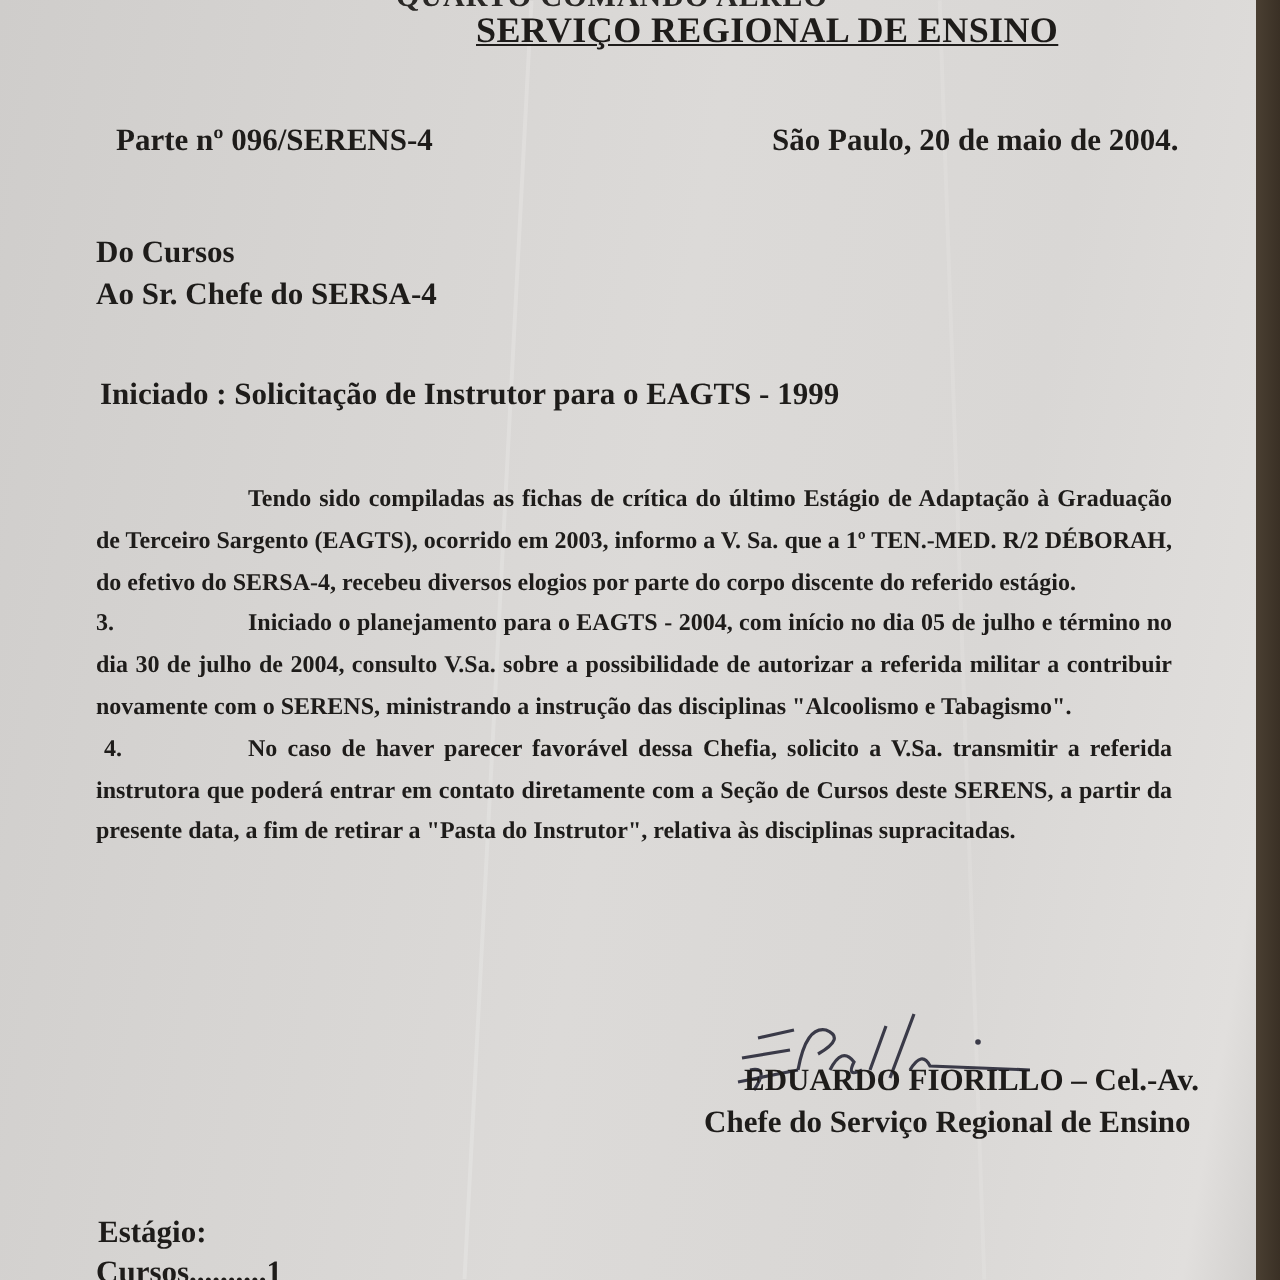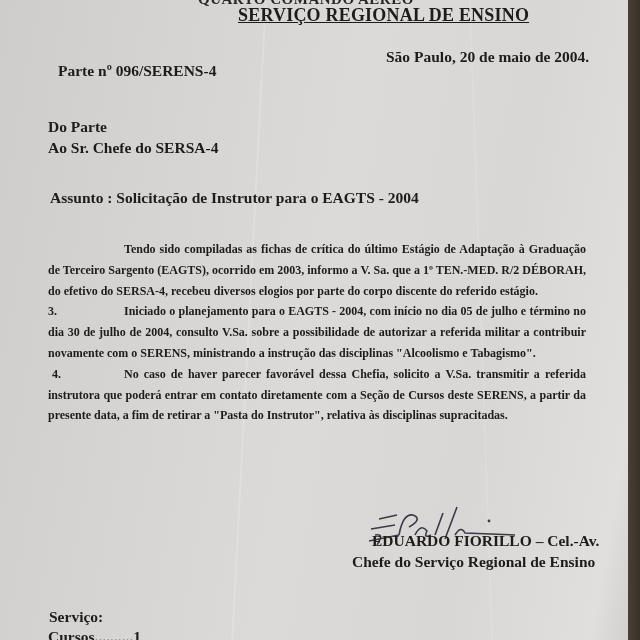--- a/index.html
+++ b/index.html
@@ -38,21 +38,21 @@
       width: 2px;
     }
     .abs { position: absolute; white-space: nowrap; font-weight: bold; font-size: 15.5px; }
     .header-cut {
       left: 198px; top: -9px; font-size: 15px; letter-spacing: 0.5px; color: #2a2826;
     }
     .header-title {
       left: 194px; top: 5px; font-size: 18px; text-decoration: underline; letter-spacing: 0.2px; margin-left: 44px;
     }
     .parte { left: 58px; top: 62px; }
-    .date { left: 386px; top: 48px; }
+    .date { left: 386px; top: 62px; }
     .from { left: 48px; top: 118px; }
     .to { left: 48px; top: 139px; font-family: Liberation Serif, serif; }
     .subject { left: 50px; top: 189px; }
     .body {
       position: absolute;
       left: 48px;
       top: 239px;
       width: 538px;
       font-size: 12px;
       font-weight: bold;
@@ -77,39 +77,39 @@
 <div class="paper">
   <div class="crease" style="left:248px;top:0;height:640px;transform:rotate(3deg);"></div>
   <div class="crease" style="left:480px;top:0;height:640px;transform:rotate(-2deg);opacity:0.6;"></div>
 
   <div class="abs header-cut">QUARTO COMANDO AÉREO</div>
   <div class="abs header-title">SERVIÇO REGIONAL DE ENSINO</div>
 
   <div class="abs parte">Parte nº  096/SERENS-4</div>
   <div class="abs date">São Paulo,  20 de maio de 2004.</div>
 
-  <div class="abs from">Do Parte</div>
+  <div class="abs from">Do Cursos</div>
   <div class="abs to">Ao Sr. Chefe do SERSA-4</div>
 
   <div class="abs subject">
-    <span>Assunto</span><span> : Solicitação de Instrutor para o EAGTS - 2004</span>
+    <span>Iniciado</span><span> : Solicitação de Instrutor para o EAGTS - 1999</span>
   </div>
 
   <div class="body">
     <p><span class="indent"></span><span>Tendo sido compiladas as fichas de crítica do último Estágio de Adaptação à Graduação de Terceiro Sargento (EAGTS), ocorrido em 2003, informo a V. Sa. que a 1º TEN.-MED. R/2 DÉBORAH, do efetivo do SERSA-4, recebeu diversos elogios por parte do corpo discente do referido estágio.</span></p>
     <p><span class="para-num">3.</span><span>Iniciado o planejamento para o EAGTS - 2004, com início no dia 05 de julho e término no dia 30 de julho de 2004, consulto V.Sa. sobre a possibilidade de autorizar a referida militar a contribuir novamente com o SERENS, ministrando a instrução das disciplinas "Alcoolismo e Tabagismo".</span></p>
     <p><span class="para-num" style="padding-left:4px;width:72px;">4.</span><span>No caso de haver parecer favorável dessa Chefia, solicito a V.Sa. transmitir a referida instrutora que poderá entrar em contato diretamente com a Seção de Cursos deste SERENS, a partir da presente data, a fim de retirar a "Pasta do Instrutor", relativa às disciplinas supracitadas.</span></p>
   </div>
 
   <svg class="sig-scribble" width="160" height="50" viewBox="0 0 160 50">
     <path d="M14 14 L32 10 M6 24 L30 20 M4 36 L34 30 M10 30 Q20 28 12 40" stroke="#3a3a48" stroke-width="1.6" fill="none"></path>
     <path d="M34 30 Q38 8 48 10 Q58 14 44 22 M50 30 Q56 18 62 26 Q58 34 66 30 M70 30 L78 8 M80 34 L92 2 M90 30 Q96 20 100 28 L150 30" stroke="#3a3a48" stroke-width="1.6" fill="none"></path>
     <circle cx="124" cy="16" r="1.4" fill="#3a3a48"></circle>
   </svg>
 
   <div class="abs sig-title">Chefe do Serviço Regional de Ensino</div>
   <div class="abs sig-name">EDUARDO FIORILLO – Cel.-Av.</div>
 
-  <div class="abs copies">Serviço:</div>
+  <div class="abs copies">Estágio:</div>
   <div class="abs copies-line">Cursos..........1</div>
 </div>
 
 <div class="bg-strip"></div>
 
 </body></html>

